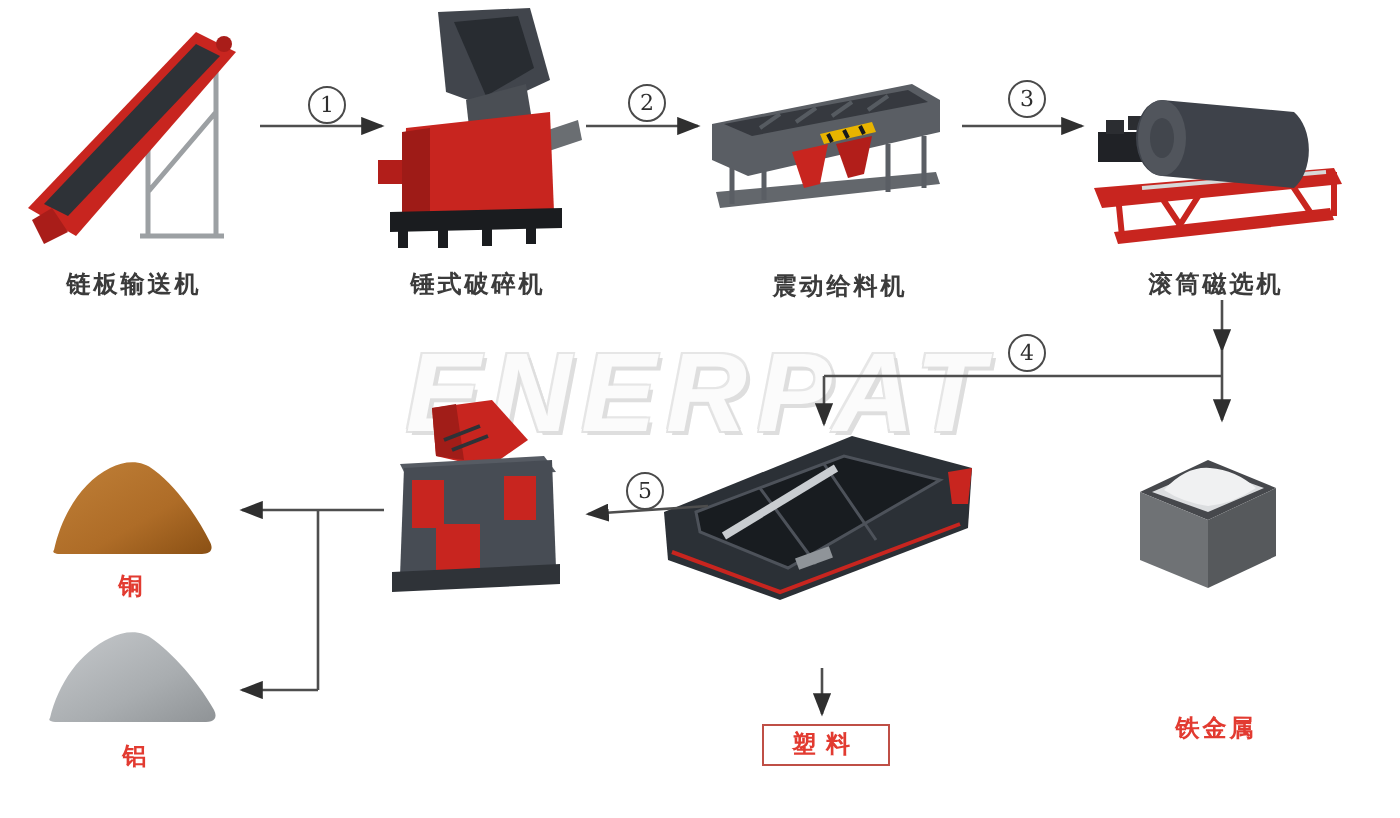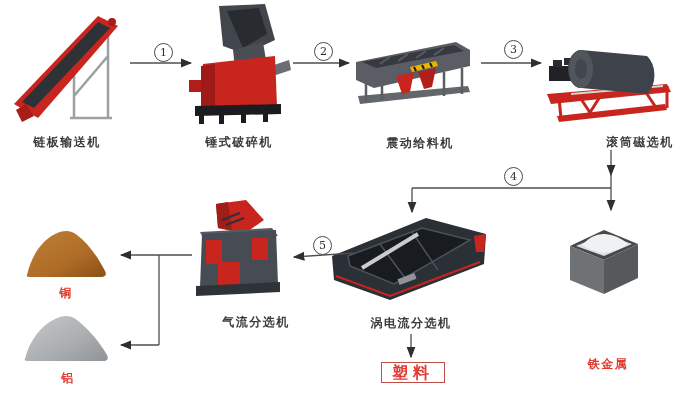--- a/index.html
+++ b/index.html
@@ -13,27 +13,28 @@
   .machine{position:absolute;z-index:1;}
   .overlay{position:absolute;left:0;top:0;z-index:2;}
   .stage-label{position:absolute;transform:translateX(-50%);font-size:12px;font-weight:600;
                color:#3b3b3b;letter-spacing:1.5px;white-space:nowrap;z-index:2;}
   .output-label{color:#e23b31;}
   .circle-num{position:absolute;width:17px;height:17px;border:1px solid #4a4a4a;border-radius:50%;
               background:#fff;color:#2f2f2f;font-family:"DejaVu Serif", serif;font-size:11px;
               line-height:17px;text-align:center;z-index:3;}
   .plastic-box{position:absolute;left:381px;top:362px;width:62px;height:19px;border:1px solid #bf4f46;
                background:#fff;z-index:2;text-align:center;}
-  .plastic-box span{font-size:16px;font-weight:600;color:#e23b31;letter-spacing:5px;line-height:19px;}
+  .plastic-box span{font-size:12px;font-weight:600;color:#e23b31;letter-spacing:5px;line-height:19px;}
 </style>
 </head>
 <body>
 
 <div class="canvas">
 
+  <div class="watermark">ENERPAT</div>
 
   <svg class="machine" style="left:12px;top:8px;" width="122" height="118" viewBox="0 0 122 118">
     <path d="M62,56 L62,110 M96,26 L96,110 M58,110 L100,110 M62,88 L96,48" stroke="#9ca0a3" stroke-width="2.5" fill="none"></path>
     <polygon points="2,96 86,8 106,18 26,110" fill="#c8251f"></polygon>
     <polygon points="4,102 14,96 22,108 10,114" fill="#a91d19"></polygon>
     <polygon points="10,94 86,14 98,20 22,100" fill="#2e3237"></polygon>
     <circle cx="100" cy="14" r="4" fill="#a91d19"></circle>
   </svg>
 
   <svg class="machine" style="left:183px;top:4px;" width="112" height="124" viewBox="0 0 112 124">
@@ -153,23 +154,21 @@
 
   <div class="circle-num" style="left:154px;top:43px;">1</div>
   <div class="circle-num" style="left:314px;top:42px;">2</div>
   <div class="circle-num" style="left:504px;top:40px;">3</div>
   <div class="circle-num" style="left:504px;top:167px;">4</div>
   <div class="circle-num" style="left:313px;top:236px;">5</div>
 
   <div class="stage-label" style="left:67px;top:134px;">链板输送机</div>
   <div class="stage-label" style="left:239px;top:134px;">锤式破碎机</div>
   <div class="stage-label" style="left:420px;top:135px;text-align:center;">震动给料机</div>
-  <div class="stage-label" style="left:608px;top:134px;margin-left:32px;">滚筒磁选机</div>
-  <div class="stage-label" style="left:256px;top:314px;">气流分选机</div>
-  <div class="stage-label" style="left:411px;top:315px;">涡电流分选机</div>
+  <div class="stage-label" style="left:608px;top:134px;">滚筒磁选机</div>
 
   <div class="stage-label output-label" style="left:608px;top:313px;margin-top:43px;">铁金属</div>
   <div class="stage-label output-label" style="left:66px;top:285px;">铜</div>
   <div class="stage-label output-label" style="left:68px;top:370px;">铝</div>
 
   <div class="plastic-box">
     <span>塑料</span>
   </div>
 
 </div>

